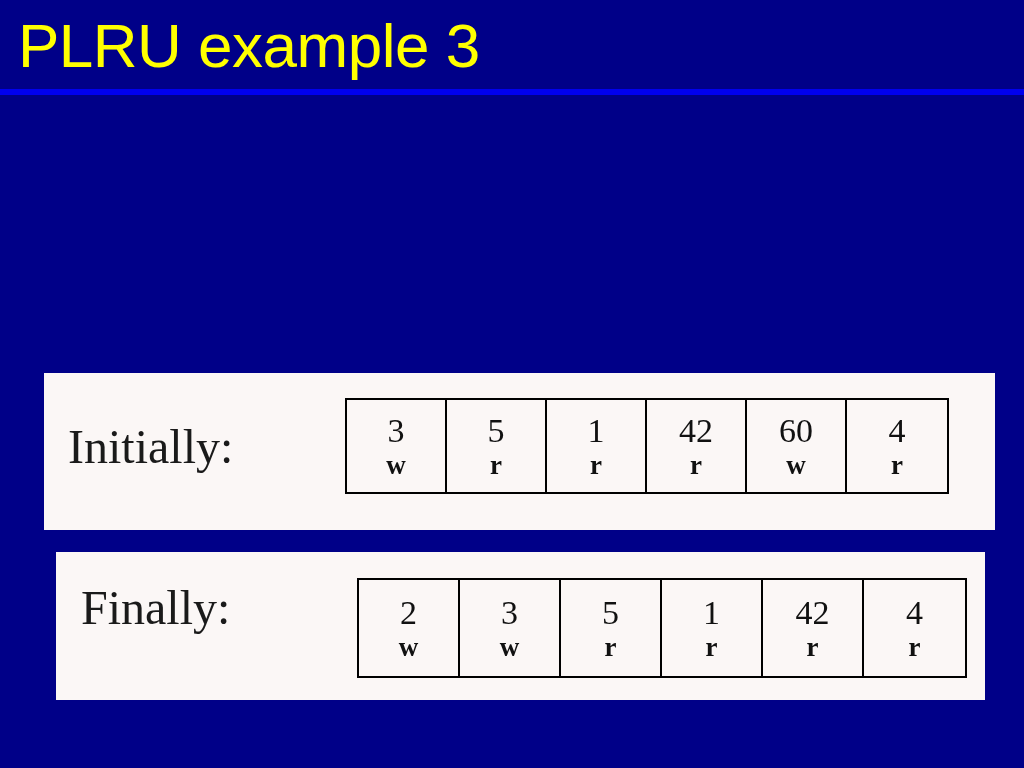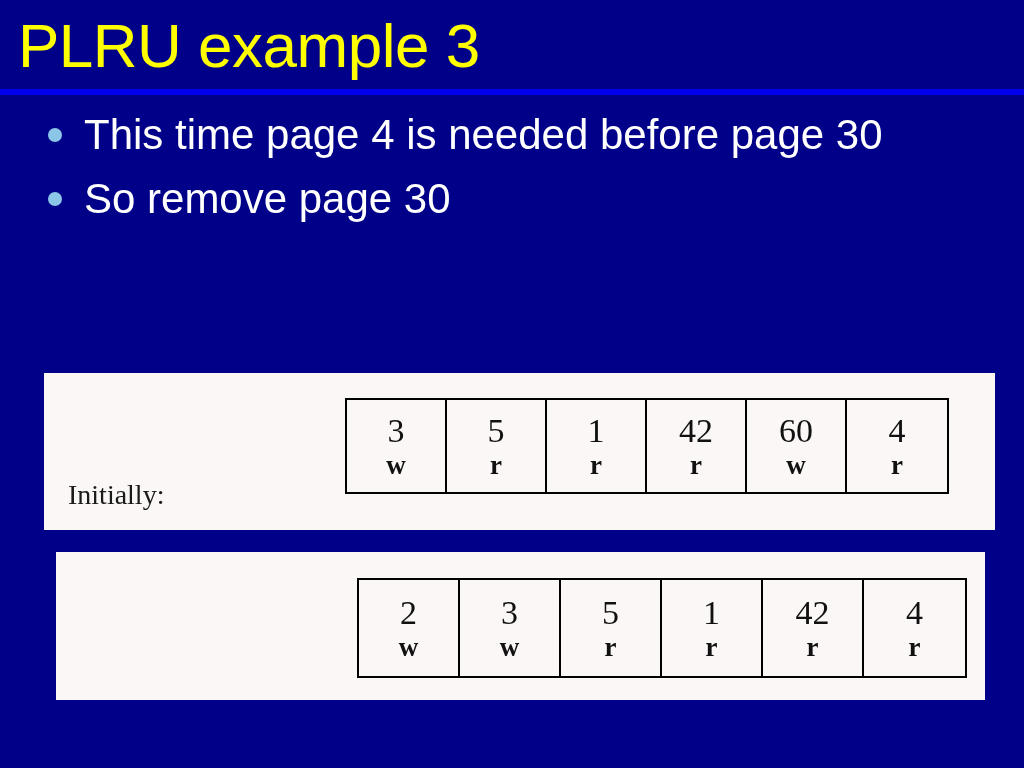--- a/index.html
+++ b/index.html
@@ -94,24 +94,23 @@
   #panel-finally {
     left: 56px;
     top: 552px;
     width: 929px;
     height: 148px;
   }
   .panel-label {
     position: absolute;
     color: #1A1A1A;
     font-family: "Liberation Serif", serif;
-    font-size: 28px;
+    font-size: 48px;
     line-height: 40px;
     white-space: nowrap;
-    margin-top: 48px;
   }
   #label-initially {
     left: 24px;
     top: 54px;
   }
   #label-finally {
     left: 25px;
     top: 36px;
   }
 
@@ -164,33 +163,20 @@
 </head>
 <body>
 
 <div id="slide">
 
   <div id="title-bar">
     <div id="slide-title">PLRU example 3</div>
   </div>
   <div id="title-rule"></div>
 
-  <div id="bullet-list">
-
-    <div class="bullet-row">
-      <span class="bullet-dot"></span>
-      <span class="bullet-text">This time page 4 is needed before page 30</span>
-    </div>
-
-    <div class="bullet-row">
-      <span class="bullet-dot"></span>
-      <span class="bullet-text">So remove page 30</span>
-    </div>
-
-  </div>
 
   <div class="panel" id="panel-initially">
     <div class="panel-label" id="label-initially">Initially:</div>
 
     <div class="cell-table" id="table-initially">
       <div class="cell">
         <span class="cell-page">3</span>
         <span class="cell-mode">w</span>
       </div>
       <div class="cell">
@@ -210,20 +196,21 @@
         <span class="cell-mode">w</span>
       </div>
       <div class="cell">
         <span class="cell-page">4</span>
         <span class="cell-mode">r</span>
       </div>
     </div>
   </div>
 
   <div class="panel" id="panel-finally">
+    <div class="panel-label" id="label-finally">Finally:</div>
 
     <div class="cell-table" id="table-finally">
       <div class="cell">
         <span class="cell-page">2</span>
         <span class="cell-mode">w</span>
       </div>
       <div class="cell">
         <span class="cell-page">3</span>
         <span class="cell-mode">w</span>
       </div>

